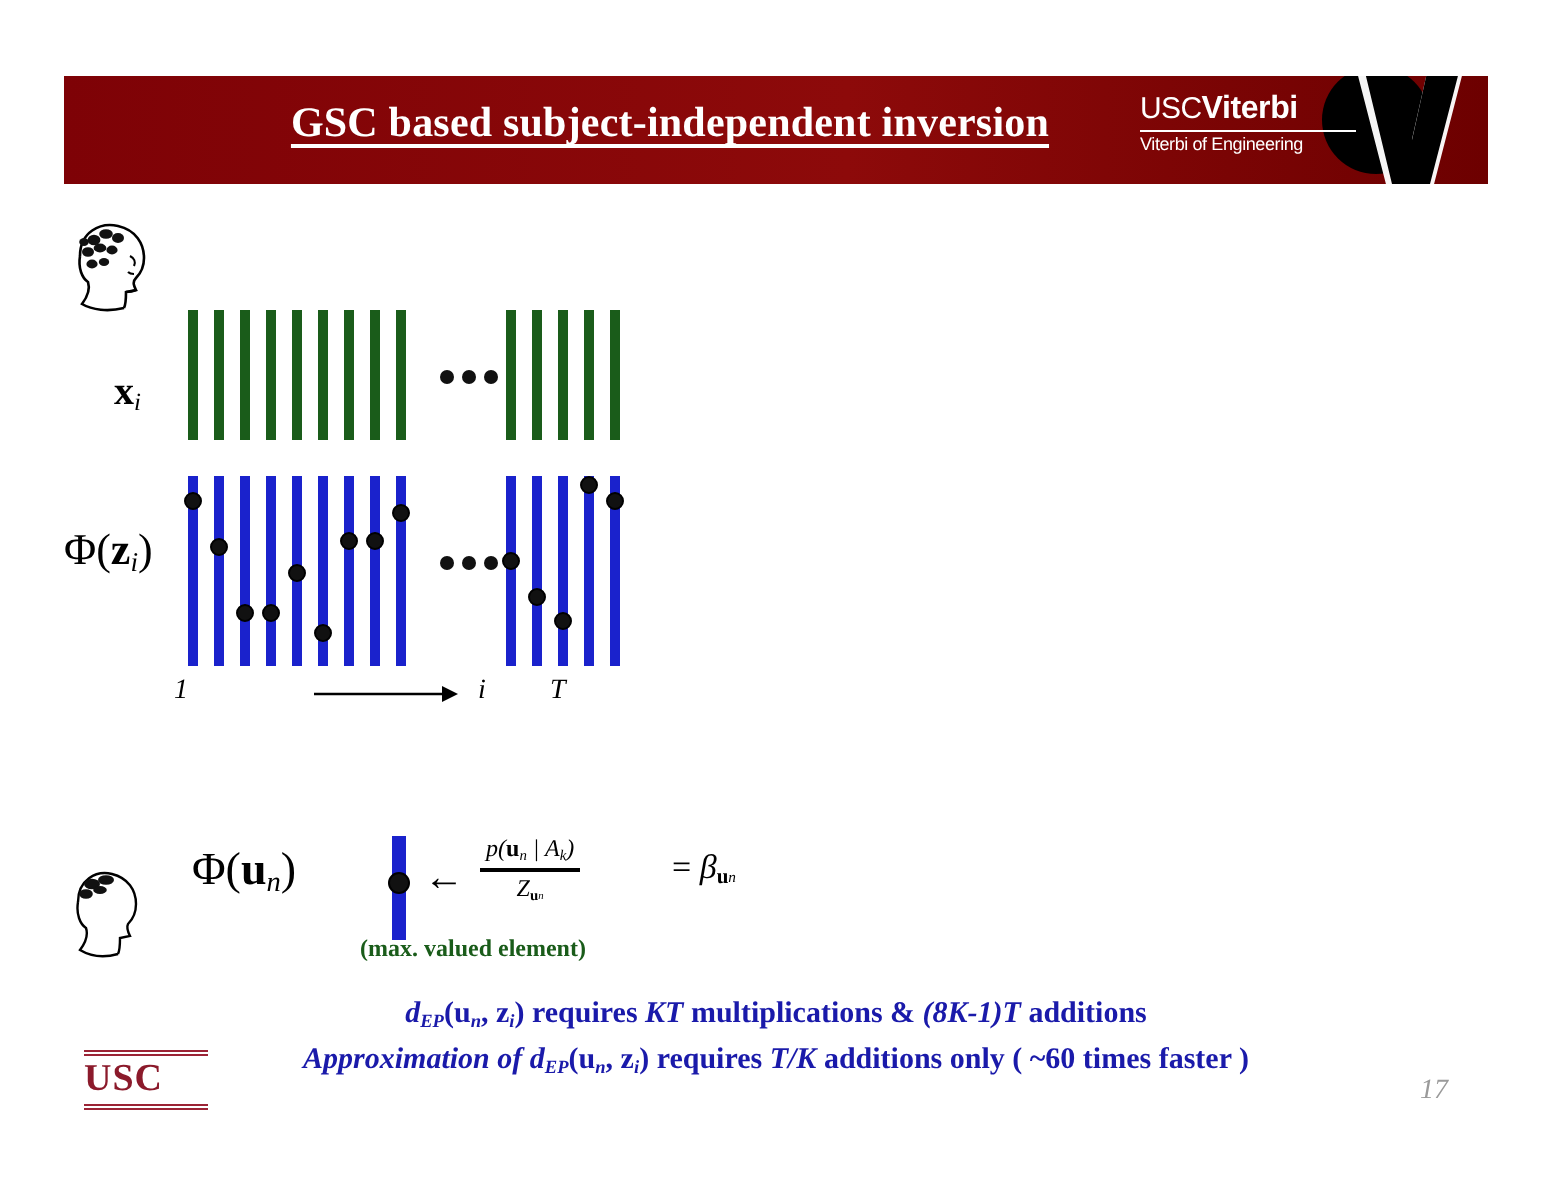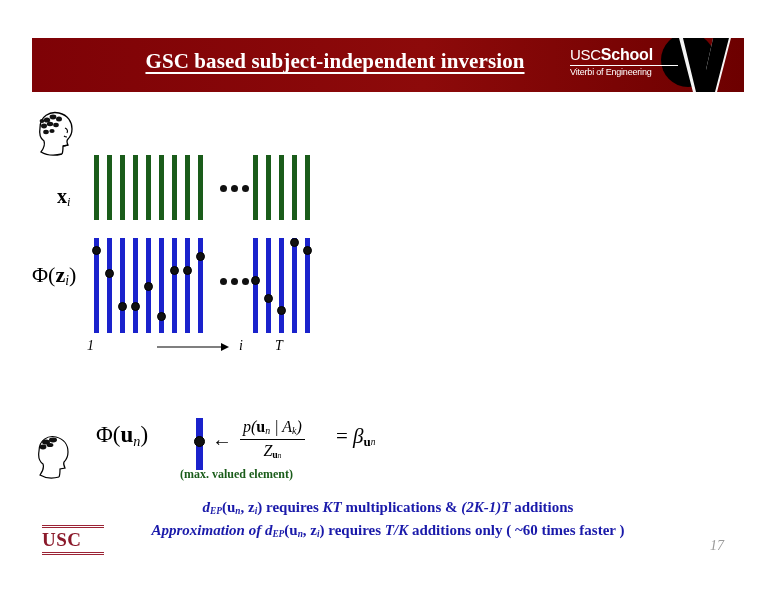--- a/index.html
+++ b/index.html
@@ -206,31 +206,31 @@
     position: absolute;
     left: 124px;
     top: 18px;
     font-size: 20px;
   }
   #eq-fraction {
     position: absolute;
     left: 152px;
     top: 8px;
     text-align: center;
-    font-size: 16px;
+    font-size: 12px;
     line-height: 1.15;
   }
   #eq-numerator { white-space: nowrap; padding: 0 3px; }
   #eq-frac-rule { height: 1.4px; background: #000; margin: 2px 0; }
   #eq-denominator { white-space: nowrap; }
   #eq-equals-beta {
     position: absolute;
     left: 248px;
     top: 14px;
-    font-size: 21px;
+    font-size: 17px;
     white-space: nowrap;
   }
   #eq-note {
     position: absolute;
     left: 92px;
     top: 57px;
     font-family: "Liberation Serif", serif;
     font-weight: bold;
     font-size: 12px;
     color: #1a5c1a;
@@ -298,21 +298,21 @@
 <div id="header-banner">
   <div id="slide-title">GSC based subject-independent inversion</div>
 
   <div id="usc-viterbi-logo">
     <svg id="viterbi-v-mark" viewBox="0 0 74 62" xmlns="http://www.w3.org/2000/svg">
       <circle cx="30" cy="26" r="27" fill="#000000"></circle>
       <polygon points="20,0 38,0 47,40 56,0 74,0 58,62 36,62" fill="#ffffff" opacity="0.96"></polygon>
       <polygon points="24,0 40,0 48,36 56,0 72,0 57,58 38,58" fill="#000000"></polygon>
     </svg>
     <div id="viterbi-wordmark">
-      <span id="viterbi-usc-text">USC</span><span id="viterbi-name-text">School</span>
+      <span id="viterbi-usc-text">USC</span><span id="viterbi-name-text">Viterbi</span>
       <div id="viterbi-rule"></div>
       <div id="viterbi-school-text">Viterbi of Engineering</div>
     </div>
   </div>
 </div>
 
 <svg class="head-icon" id="head-icon-top" viewBox="0 0 48 50" xmlns="http://www.w3.org/2000/svg">
   <g fill="none" stroke="#000000" stroke-width="1.3">
     <path d="M8 20 C8 8, 18 3, 27 5 C36 7, 40 14, 40 21 C40 26, 38 29, 36 31 C34 33, 35 35, 36 37 L31 38 C31 41, 31 44, 30 46"></path>
     <path d="M8 20 C7 26, 9 31, 12 33 C13 36, 12 40, 9 44 C14 47, 22 48, 30 46"></path>
@@ -448,21 +448,21 @@
 
   <div id="eq-equals-beta">
     <span>=</span> <span class="mathit">β</span><sub class="mathbf">u</sub><sub style="font-size:0.45em;" class="mathit">n</sub>
   </div>
 
   <div id="eq-note">(max. valued element)</div>
 </div>
 
 <div id="bottom-statements">
   <div id="statement-line-1">
-    <span class="mathit">d</span><sub class="mathit">EP</sub><span>(</span><span class="mathbf">u</span><sub class="mathit">n</sub><span>, </span><span class="mathbf">z</span><sub class="mathit">i</sub><span>)</span><span> requires </span><span class="mathit">KT</span><span> multiplications &amp; </span><span class="mathit">(2K-1)T</span><span> additions</span>
+    <span class="mathit">d</span><sub class="mathit">EP</sub><span>(</span><span class="mathbf">u</span><sub class="mathit">n</sub><span>, </span><span class="mathbf">z</span><sub class="mathit">i</sub><span>)</span><span> requires </span><span class="mathit">KT</span><span> multiplications &amp; </span><span class="mathit">(8K-1)T</span><span> additions</span>
   </div>
   <div id="statement-line-2">
     <span>Approximation of </span><span>d</span><sub>EP</sub><span class="upright">(</span><span class="upright mathbf">u</span><sub>n</sub><span class="upright">, </span><span class="upright mathbf">z</span><sub>i</sub><span class="upright">)</span><span class="upright"> requires </span><span>T/K</span><span class="upright"> additions only ( ~60 times faster )</span>
   </div>
 </div>
 
 <div id="usc-footer-logo">
   <div class="rule-thin"></div>
   <div class="rule-thin" style="margin-bottom:2px;"></div>
   <div id="usc-footer-text">USC</div>

